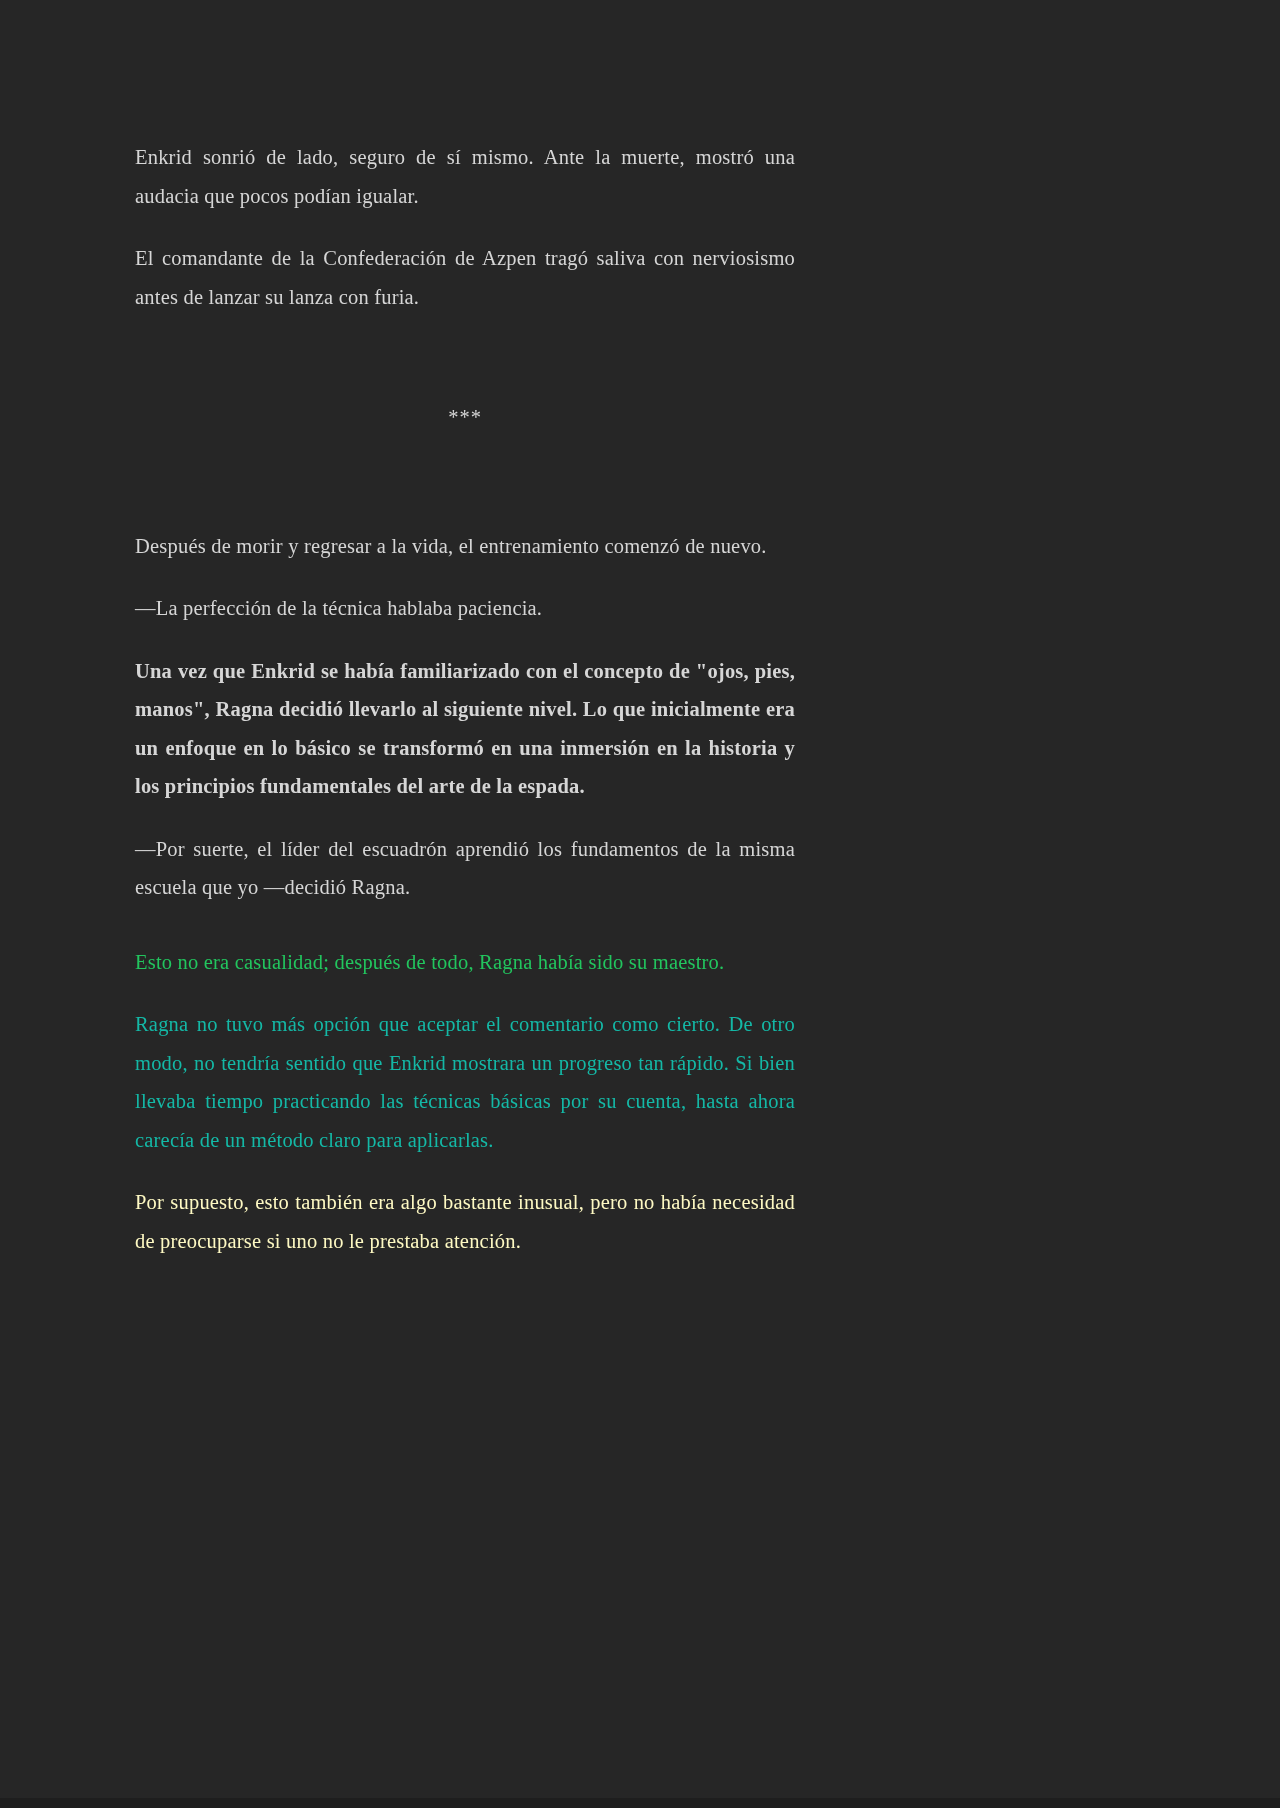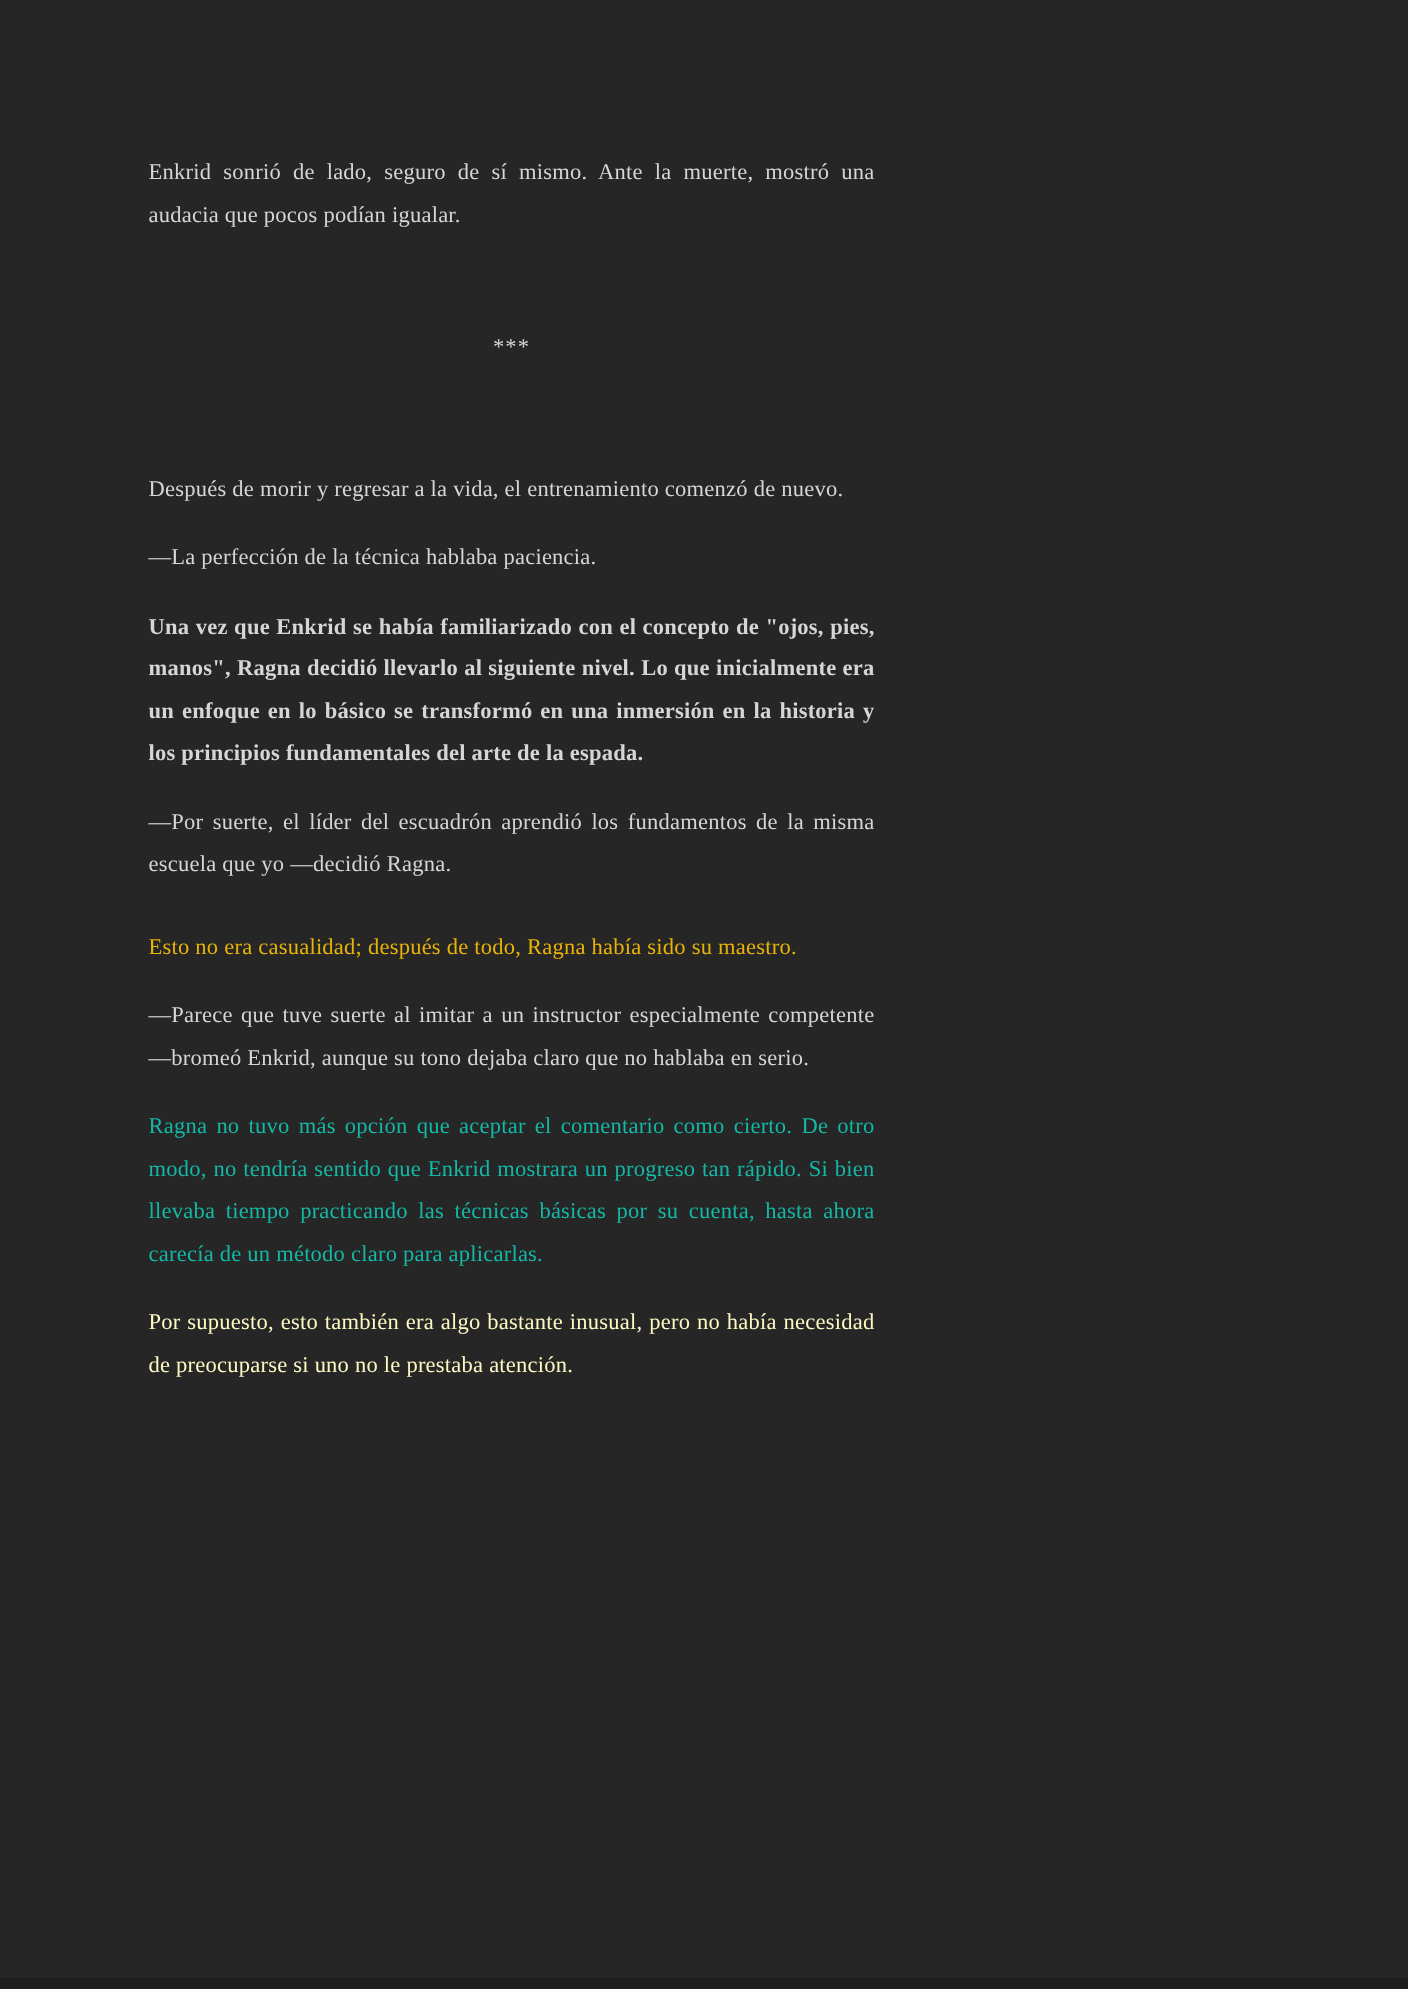--- a/index.html
+++ b/index.html
@@ -41,25 +41,25 @@
     height: 10px;
     background: #1e1e1e;
   }
 </style>
 </head>
 <body style="background: rgb(38, 38, 38);">
 
 <main class="reader">
   <article class="chapter-text">
     <p style="color: rgb(214, 214, 214);">Enkrid sonrió de lado, seguro de sí mismo. Ante la muerte, mostró una audacia que pocos podían igualar.</p>
+    <p style="color: rgb(214, 214, 214);">El comandante de la Confederación de Azpen tragó saliva con nerviosismo antes de lanzar su lanza con furia.</p>
     <p class="separator" style="color: rgb(214, 214, 214);">***</p>
     <p style="color: rgb(214, 214, 214);">Después de morir y regresar a la vida, el entrenamiento comenzó de nuevo.</p>
     <p style="color: rgb(214, 214, 214);">—La perfección de la técnica hablaba paciencia.</p>
     <p style="color: rgb(214, 214, 214); font-weight: bold;">Una vez que Enkrid se había familiarizado con el concepto de "ojos, pies, manos", Ragna decidió llevarlo al siguiente nivel. Lo que inicialmente era un enfoque en lo básico se transformó en una inmersión en la historia y los principios fundamentales del arte de la espada.</p>
     <p style="color: rgb(214, 214, 214);">—Por suerte, el líder del escuadrón aprendió los fundamentos de la misma escuela que yo —decidió Ragna.</p>
-    <p style="color: #eab308; margin-top: 36px;">Esto no era casualidad; después de todo, Ragna había sido su maestro.</p>
-    <p style="color: rgb(214, 214, 214);">—Parece que tuve suerte al imitar a un instructor especialmente competente —bromeó Enkrid, aunque su tono dejaba claro que no hablaba en serio.</p>
+    <p style="color: #22c55e; margin-top: 36px;">Esto no era casualidad; después de todo, Ragna había sido su maestro.</p>
     <p style="color: #14b8a6;">Ragna no tuvo más opción que aceptar el comentario como cierto. De otro modo, no tendría sentido que Enkrid mostrara un progreso tan rápido. Si bien llevaba tiempo practicando las técnicas básicas por su cuenta, hasta ahora carecía de un método claro para aplicarlas.</p>
     <p style="color: #fef9c3;">Por supuesto, esto también era algo bastante inusual, pero no había necesidad de preocuparse si uno no le prestaba atención.</p>
   </article>
 </main>
 
 <div class="bottom-bar"></div>
 
 </body></html>

